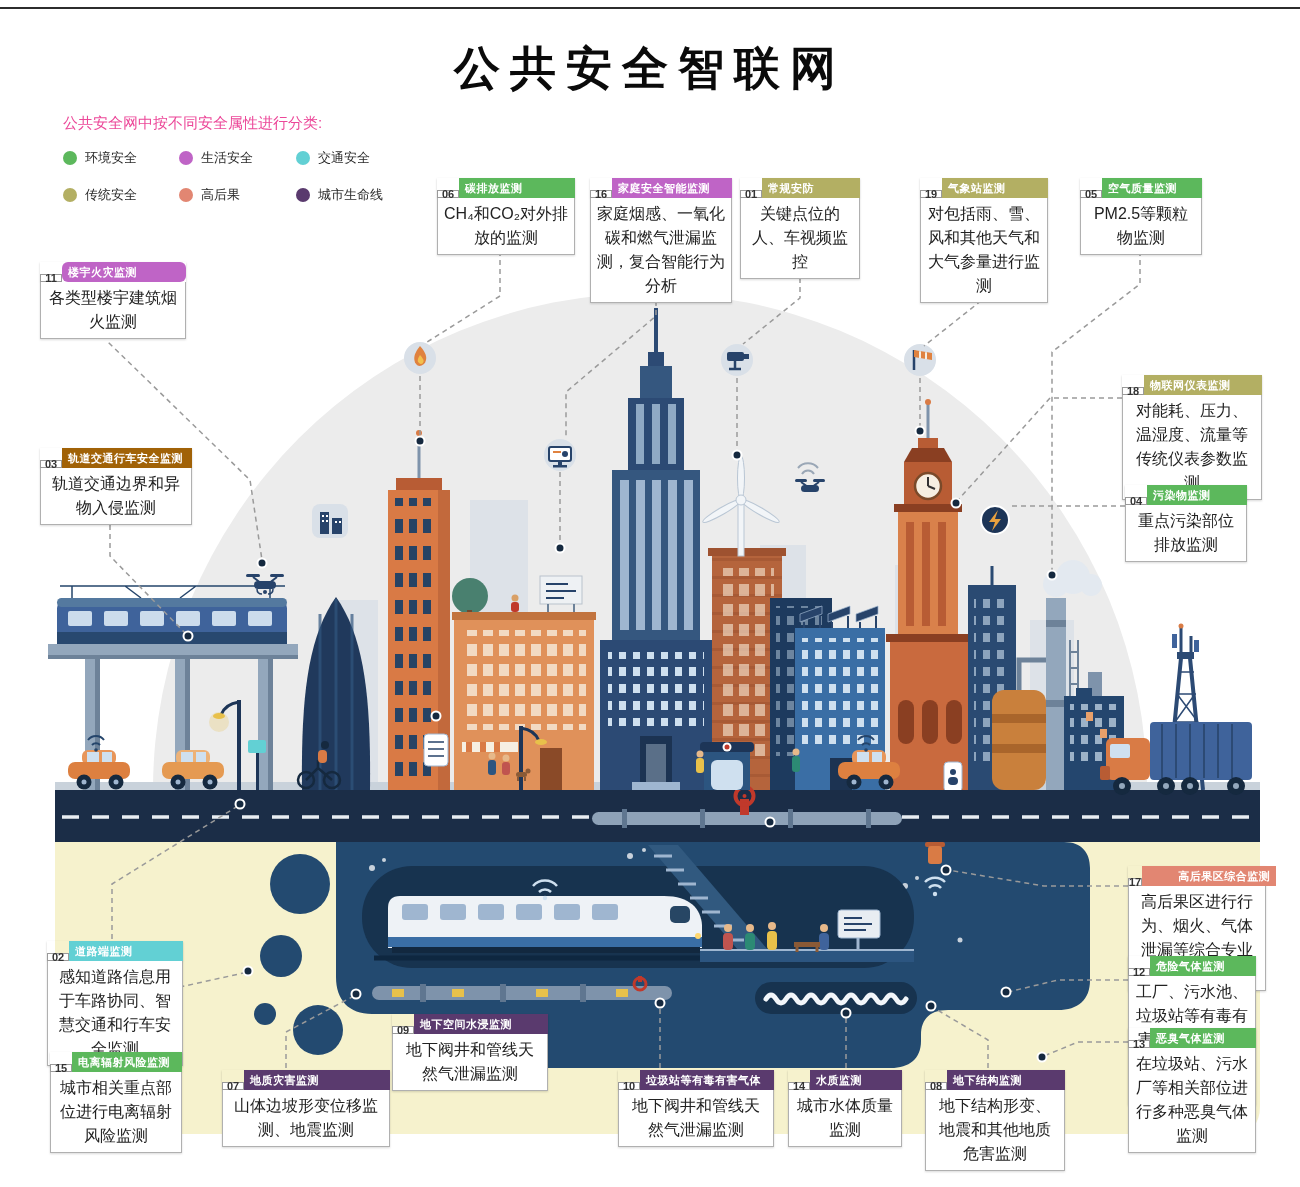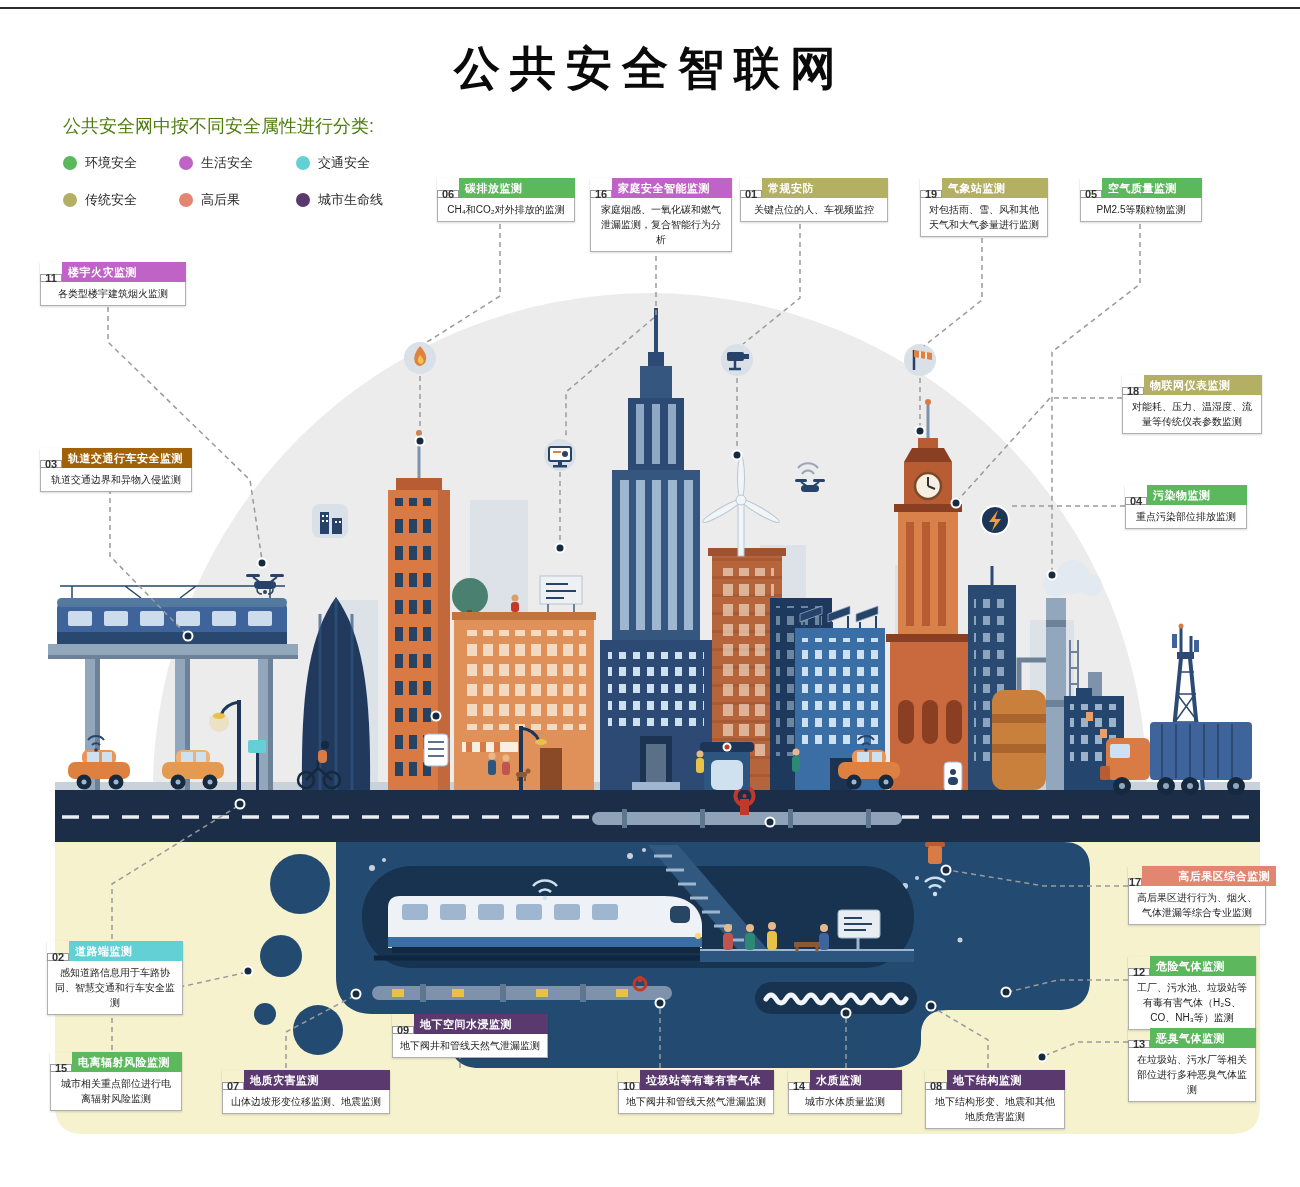--- a/index.html
+++ b/index.html
@@ -2,35 +2,35 @@
 <html><head>
 <meta charset="utf-8">
 <style>
   html,body{margin:0;padding:0;background:#fff;}
   .canvas{position:relative;width:1300px;height:1187px;background:#fff;overflow:hidden;
           font-family:"Liberation Sans","DejaVu Sans",sans-serif;}
   .top-rule{position:absolute;left:0;top:7px;width:100%;height:2px;background:#2c2c2c;}
   .page-title{position:absolute;left:0;top:38px;width:100%;text-align:center;
               font-size:46px;font-weight:bold;letter-spacing:10px;color:#0a0a0a;z-index:4;}
   .legend{position:absolute;left:63px;top:114px;z-index:4;}
-  .legend-heading{font-size:18px;color:#4d7c0f;margin-bottom:16px;}
+  .legend-heading{font-size:15px;color:#ec4899;margin-bottom:16px;}
   .legend-grid{display:grid;grid-template-columns:97px 98px auto;row-gap:13px;column-gap:0;gap:19px;}
   .legend-item{display:flex;align-items:center;}
   .legend-dot{width:14px;height:14px;border-radius:50%;margin-right:8px;flex:0 0 auto;}
   .legend-label{font-size:13px;color:#2a2a2a;}
   .illus{position:absolute;left:0;top:0;z-index:1;}
   .callout{position:absolute;z-index:6;}
   .co-head{display:flex;height:20px;box-shadow:0 1px 2px rgba(0,0,0,.2);}
   .co-num{width:22px;background:#fff;border:1px solid #9a9a9a;box-sizing:border-box;
           font-size:11px;font-weight:bold;color:#333;display:flex;align-items:center;justify-content:center;margin-top:12px;}
   .co-title{flex:1;display:flex;align-items:center;padding:0 6px;font-size:11px;font-weight:bold;
             color:#fff;letter-spacing:.5px;white-space:nowrap;}
-  .co-body{background:#fff;border:1px solid #b0b0b0;border-top:none;font-size:10px;line-height:1.5;
+  .co-body{background:#fff;border:1px solid #b0b0b0;border-top:none;font-size:16px;line-height:1.5;
            color:#222;padding:4px 6px;text-align:center;box-shadow:0 1px 2px rgba(0,0,0,.15);}
-  #co-01{left:740px;top:178px;width:148px}
+  #co-01{left:740px;top:178px;width:120px}
   #co-02{left:47px;top:941px;width:136px}
   #co-03{left:40px;top:448px;width:152px}
   #co-04{left:1125px;top:485px;width:122px}
   #co-05{left:1080px;top:178px;width:122px}
   #co-06{left:437px;top:178px;width:138px}
   #co-07{left:222px;top:1070px;width:168px}
   #co-08{left:925px;top:1070px;width:140px}
   #co-09{left:392px;top:1014px;width:156px}
   #co-10{left:618px;top:1070px;width:156px}
   #co-11{left:40px;top:262px;width:146px}
@@ -615,21 +615,21 @@
     <div class="co-head">
         <span class="co-num">05</span>
         <span class="co-title" style="background-color: rgb(92, 184, 92);">空气质量监测</span>
       </div>
     <div class="co-body">PM2.5等颗粒物监测</div>
   </div>
 
   <div class="callout" id="co-11">
     <div class="co-head">
         <span class="co-num">11</span>
-        <span class="co-title" style="background-color: rgb(191, 100, 198);">楼宇火灾监测</span>
+        <span class="co-title" style="background-color: rgb(191, 100, 198); border-radius: 6px;">楼宇火灾监测</span>
       </div>
     <div class="co-body">各类型楼宇建筑烟火监测</div>
   </div>
 
   <div class="callout" id="co-18">
     <div class="co-head">
         <span class="co-num">18</span>
         <span class="co-title" style="background-color: rgb(179, 175, 99);">物联网仪表监测</span>
       </div>
     <div class="co-body">对能耗、压力、温湿度、流量等传统仪表参数监测</div>

